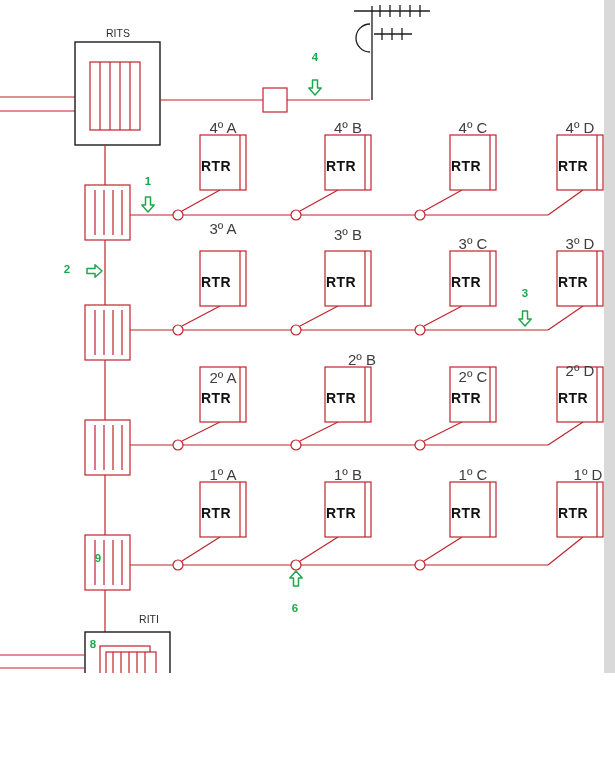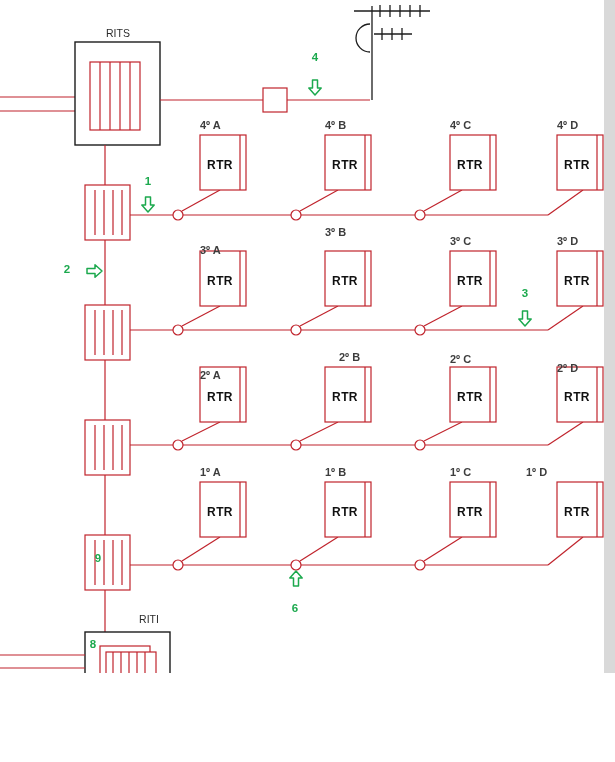--- a/index.html
+++ b/index.html
@@ -1,20 +1,20 @@
 <!DOCTYPE html>
 <html style="--wire: #c0232c; --green: #1ca94e; --outline: #1c1c1c; --label: #3d3d3d; --page-edge: #d9d9d9;"><head>
 <meta charset="utf-8">
 <style>
   html,body{margin:0;padding:0;background:#fff;}
   .page{position:relative;width:615px;height:673px;background:#ffffff;overflow:hidden;
         font-family:"Liberation Sans", sans-serif;}
   svg.layer{position:absolute;left:0;top:0;}
-  .ulabel{position:absolute;width:46px;text-align:left;font-size:11px;color:var(--label,#3d3d3d);font-weight:bold;}
-  .rtr-text{position:absolute;width:38px;text-align:center;font-size:12px;font-weight:bold;
+  .ulabel{position:absolute;width:46px;text-align:center;font-size:15px;color:var(--label,#3d3d3d);}
+  .rtr-text{position:absolute;width:38px;text-align:left;font-size:14px;font-weight:bold;
             color:#111;letter-spacing:.4px;}
   .room-label{position:absolute;width:50px;text-align:center;font-size:10.5px;color:#2b2b2b;}
   .num{position:absolute;width:20px;text-align:center;font-size:11.5px;font-weight:bold;
        color:var(--green,#1ca94e);}
   .edge-right{position:absolute;left:604px;top:0;width:11px;height:762px;background:var(--page-edge,#d9d9d9);}
   .edge-bottom{position:absolute;left:0;top:753px;width:615px;height:9px;background:var(--page-edge,#d9d9d9);}
 </style>
 </head>
 <body>
 
@@ -216,34 +216,34 @@
   </svg>
 
   <div class="room-label" style="left:93px;top:27px">RITS</div>
   <div class="room-label" style="left:124px;top:613px">RITI</div>
 
   <div class="ulabel" style="left:200px;top:119px">4º A</div>
   <div class="ulabel" style="left:325px;top:119px">4º B</div>
   <div class="ulabel" style="left:450px;top:119px">4º C</div>
   <div class="ulabel" style="left:557px;top:119px">4º D</div>
 
-  <div class="ulabel" style="left:200px;top:244px">3º A</div>
+  <div class="ulabel" style="left:200px;top:220px">3º A</div>
   <div class="ulabel" style="left:325px;top:226px">3º B</div>
   <div class="ulabel" style="left:450px;top:235px">3º C</div>
   <div class="ulabel" style="left:557px;top:235px">3º D</div>
 
   <div class="ulabel" style="left:200px;top:369px">2º A</div>
   <div class="ulabel" style="left:339px;top:351px">2º B</div>
-  <div class="ulabel" style="left:450px;top:353px">2º C</div>
+  <div class="ulabel" style="left:450px;top:368px">2º C</div>
   <div class="ulabel" style="left:557px;top:362px">2º D</div>
 
   <div class="ulabel" style="left:200px;top:466px">1º A</div>
   <div class="ulabel" style="left:325px;top:466px">1º B</div>
   <div class="ulabel" style="left:450px;top:466px">1º C</div>
-  <div class="ulabel" style="left:526px;top:466px">1º D</div>
+  <div class="ulabel" style="left:565px;top:466px">1º D</div>
 
   <div class="rtr-text" style="left:201px;top:158px">RTR</div>
   <div class="rtr-text" style="left:326px;top:158px">RTR</div>
   <div class="rtr-text" style="left:451px;top:158px">RTR</div>
   <div class="rtr-text" style="left:558px;top:158px">RTR</div>
 
   <div class="rtr-text" style="left:201px;top:274px">RTR</div>
   <div class="rtr-text" style="left:326px;top:274px">RTR</div>
   <div class="rtr-text" style="left:451px;top:274px">RTR</div>
   <div class="rtr-text" style="left:558px;top:274px">RTR</div>

